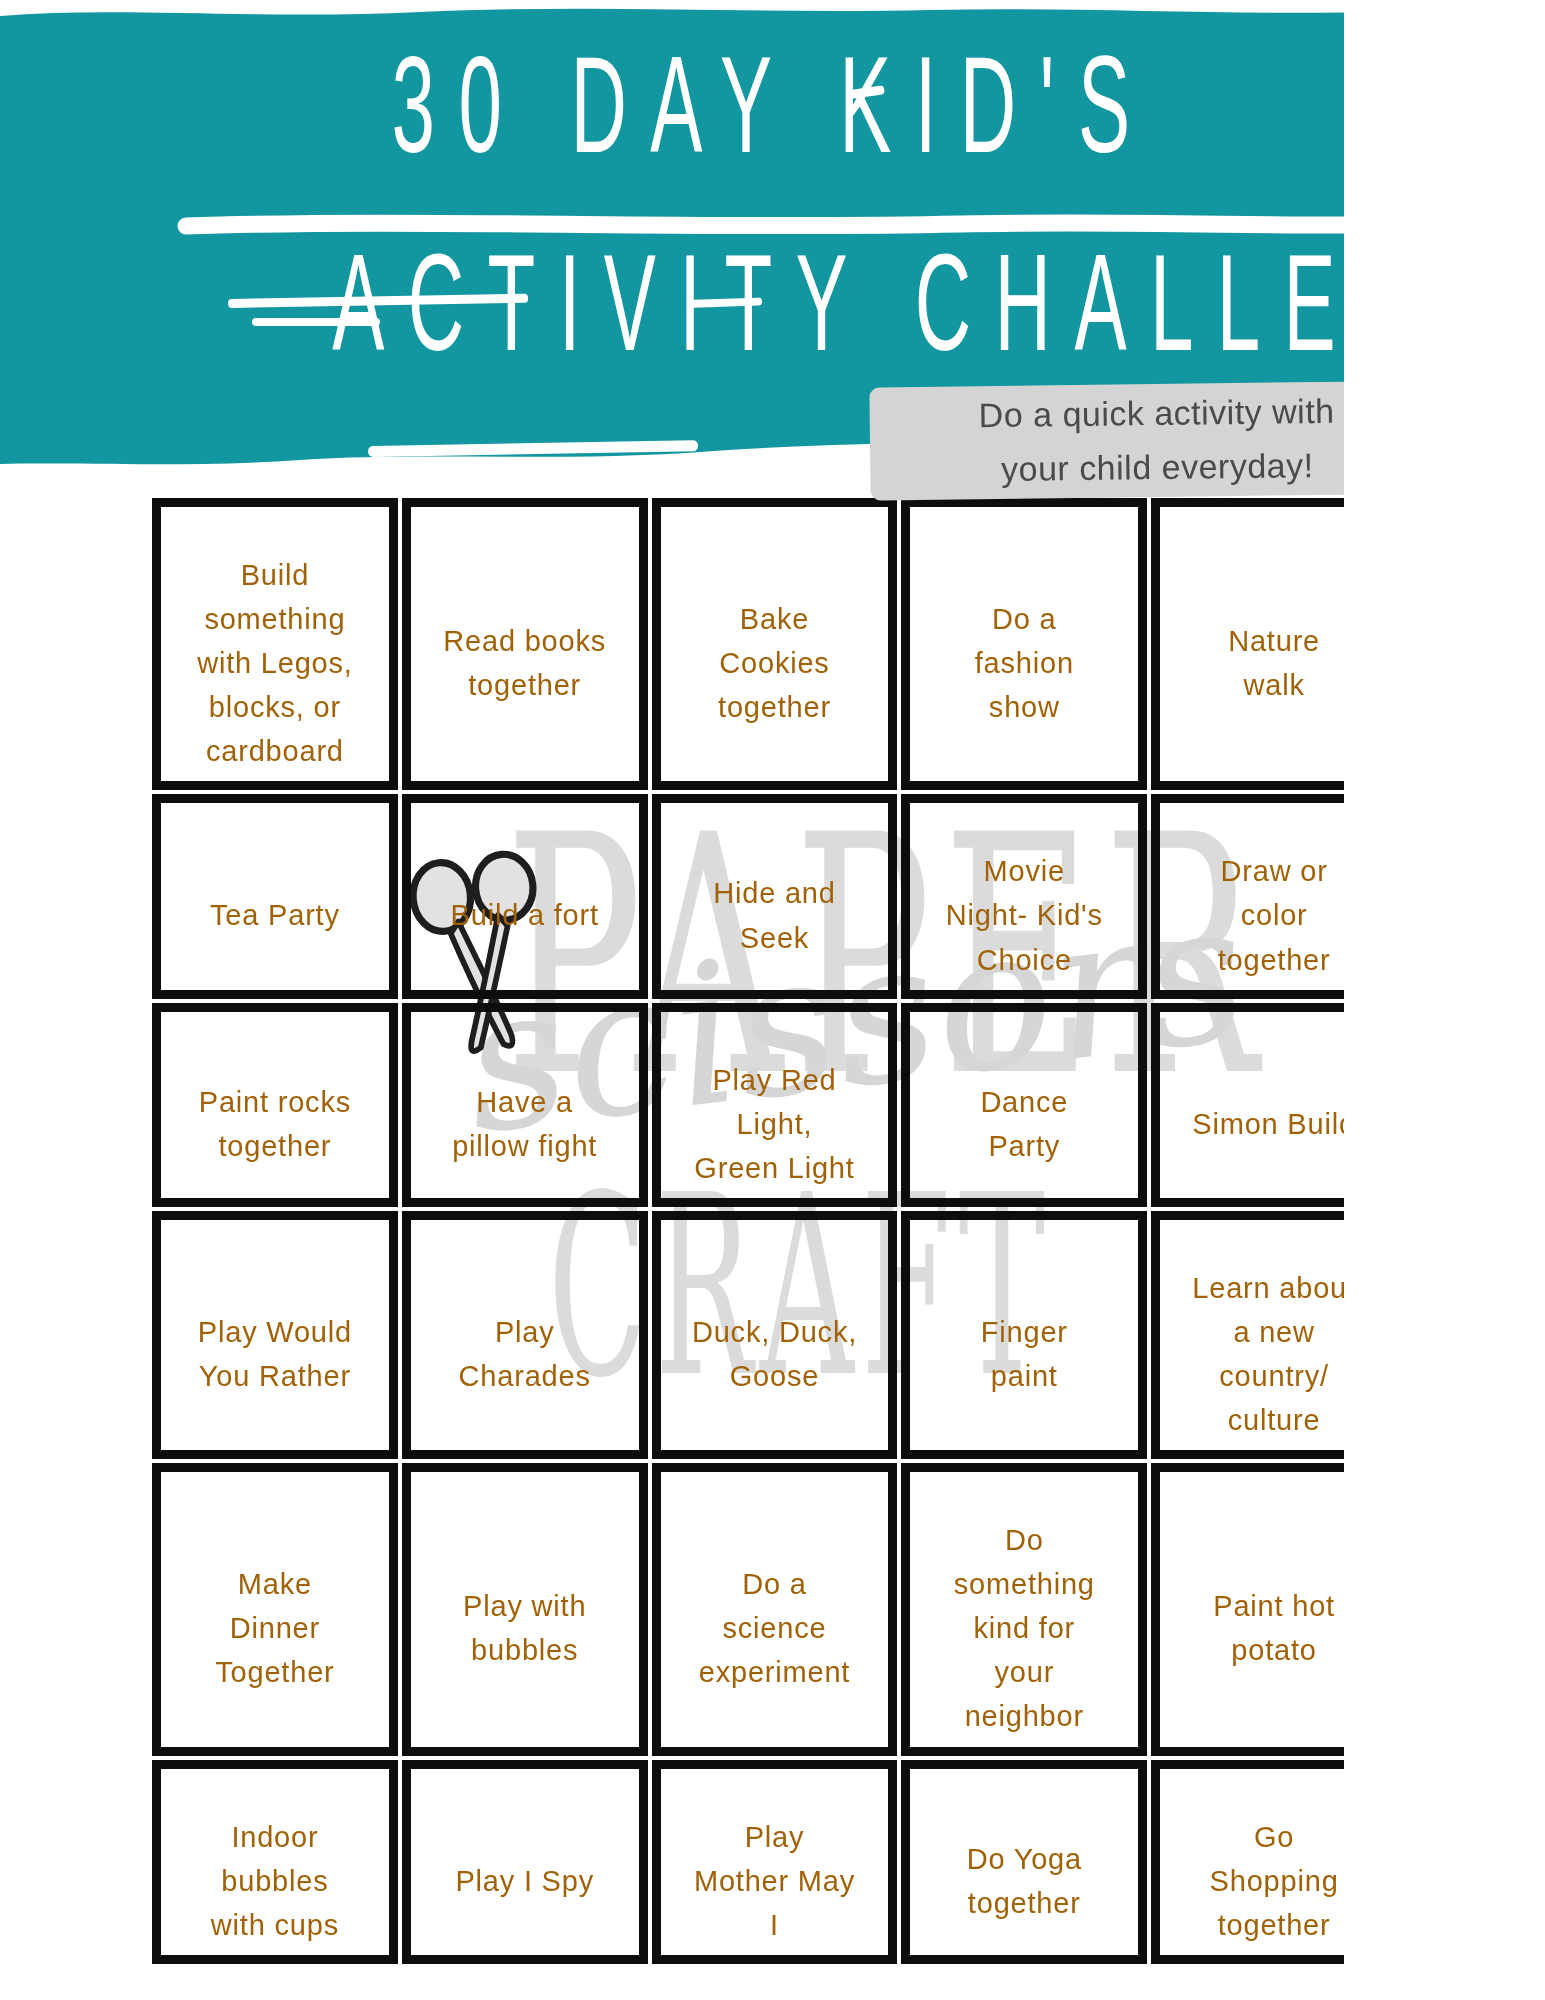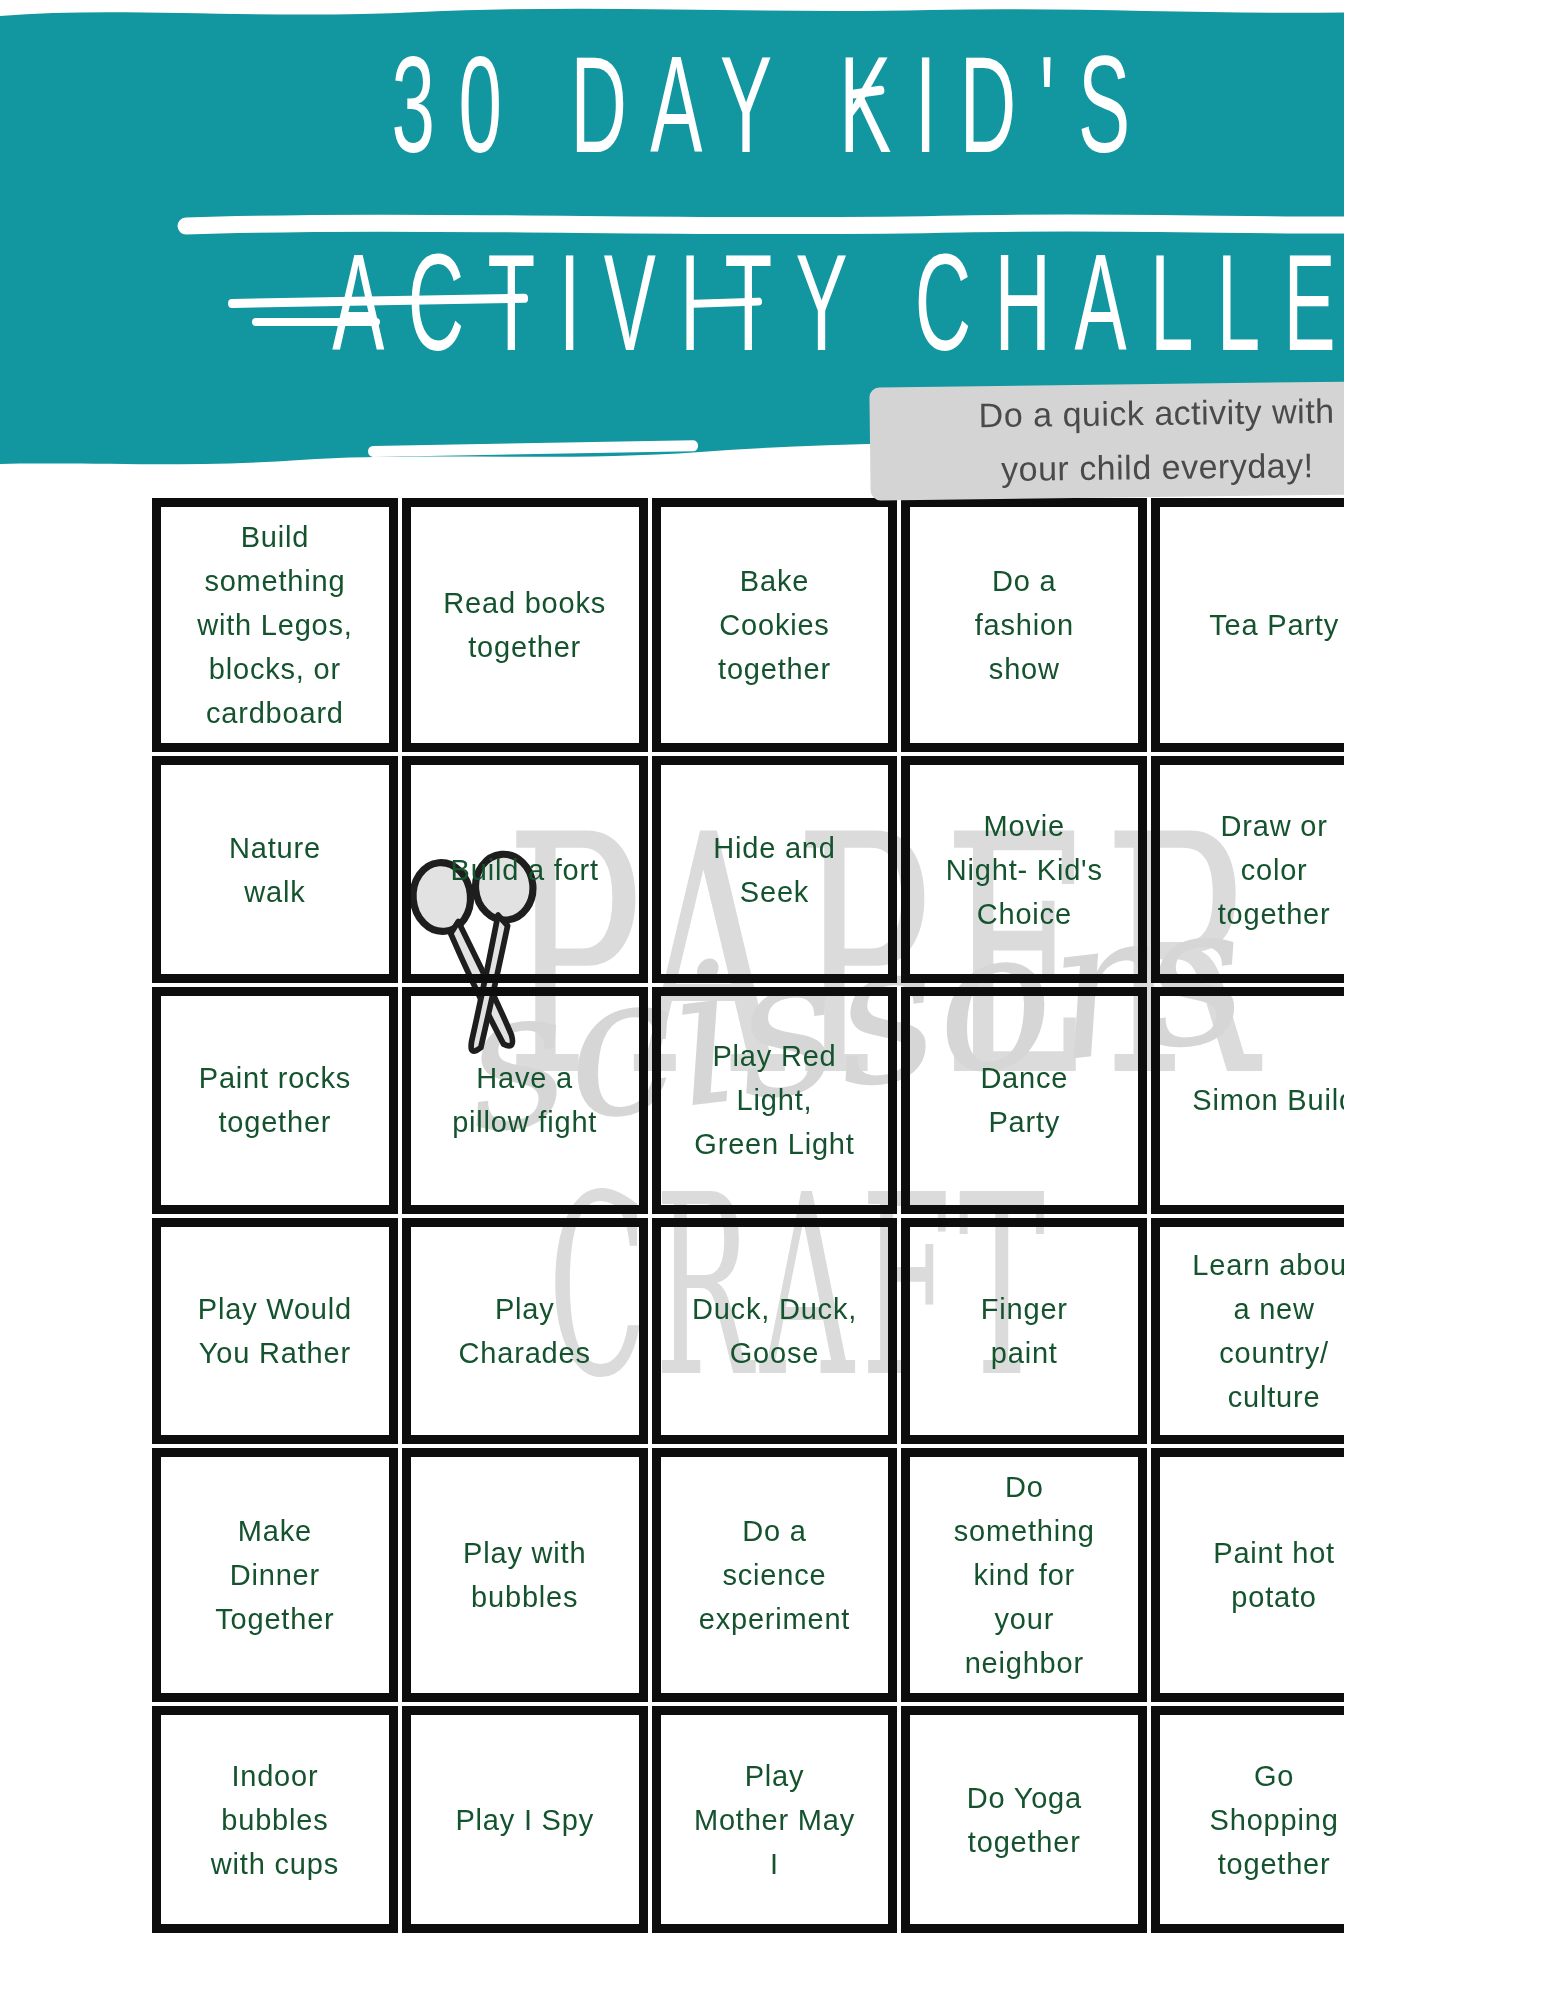--- a/index.html
+++ b/index.html
@@ -29,21 +29,21 @@
             color:#dbdbdb;letter-spacing:14px;transform:scaleX(0.52);transform-origin:left top;}
   #wm-scissors-icon{position:absolute;left:400px;top:848px;width:160px;height:215px;z-index:1;
             transform:rotate(-5deg);}
 
   
   #grid{position:absolute;left:152px;top:498px;width:1245px;height:1435px;z-index:2;
         display:grid;grid-template-columns:repeat(5,1fr);grid-template-rows:repeat(6,1fr);gap:4px;
         box-sizing:border-box;}
   .cell{border:9px solid #0d0d0d;box-sizing:border-box;background:transparent;
         display:flex;align-items:center;justify-content:center;text-align:center;padding:8px;}
-  .cell-label{white-space:pre-line;font-size:29px;line-height:1.52;color:#14532d;letter-spacing:0.8px;}
+  .cell-label{white-space:pre-line;font-size:29px;line-height:1.52;color:#a16207;letter-spacing:0.8px;margin-top:38px;}
 </style>
 </head>
 <body>
 
 <div id="page">
 
   <svg id="header-art" width="1545" height="520" viewBox="0 0 1545 520">
     <path fill="#12969f" d="M0 16 C 120 6 260 20 420 12 C 600 4 760 14 930 10
          C 1100 6 1260 18 1420 10 L 1545 12
          L 1545 434 C 1420 428 1300 438 1160 436
@@ -106,25 +106,25 @@
         <span class="cell-label">Bake
 Cookies
 together</span>
       </div>
     <div class="cell">
         <span class="cell-label">Do a
 fashion
 show</span>
       </div>
     <div class="cell">
-        <span class="cell-label">Tea Party</span>
-      </div>
-    <div class="cell">
         <span class="cell-label">Nature
 walk</span>
+      </div>
+    <div class="cell">
+        <span class="cell-label">Tea Party</span>
       </div>
     <div class="cell">
         <span class="cell-label">Build a fort</span>
       </div>
     <div class="cell">
         <span class="cell-label">Hide and
 Seek</span>
       </div>
     <div class="cell">
         <span class="cell-label">Movie

